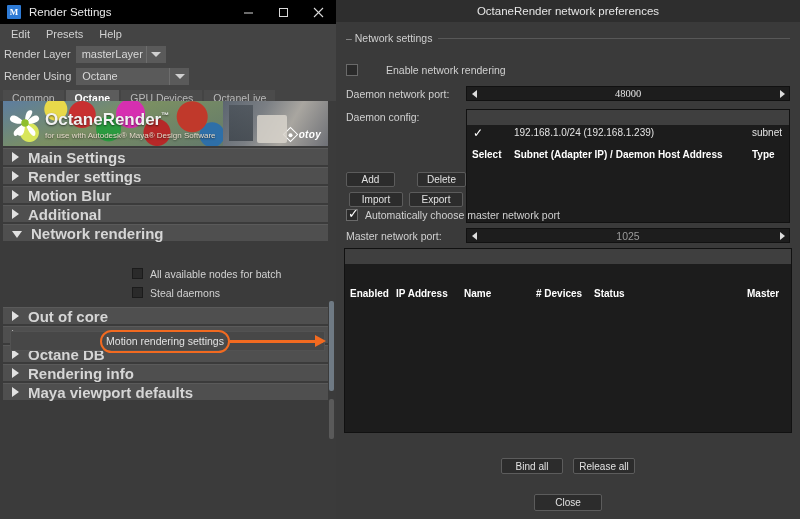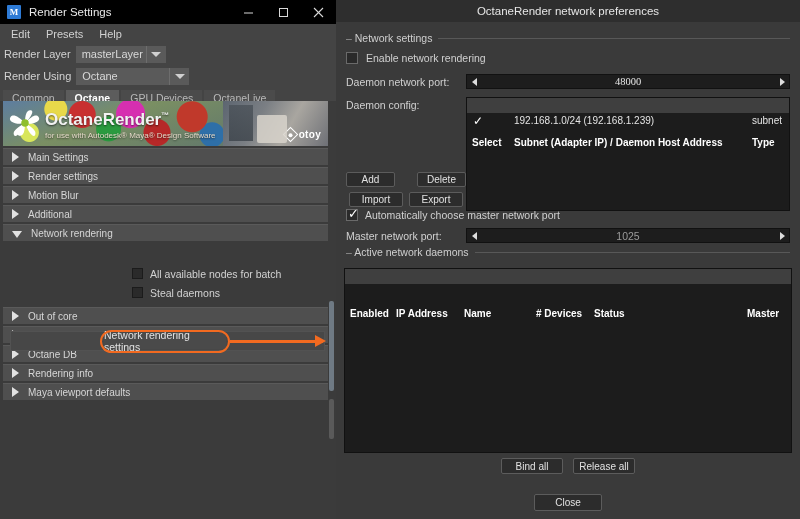--- a/index.html
+++ b/index.html
@@ -94,20 +94,21 @@
       radial-gradient(circle at 48% 62%, #2a9a3f 0 12px, transparent 13px),
       radial-gradient(circle at 58% 28%, #d62fb0 0 14px, transparent 15px),
       radial-gradient(circle at 70% 70%, #b62828 0 13px, transparent 14px),
       radial-gradient(circle at 86% 35%, #c0392b 0 15px, transparent 16px),
       radial-gradient(circle at 95% 75%, #2e6fa8 0 12px, transparent 13px),
       linear-gradient(160deg,#5d7da0,#7a8f63 45%,#63796b);
   }
   .banner-right {
     position: relative; width: 109px; height: 45px;
     background: linear-gradient(120deg,#5c6570 0%,#7b7f84 35%,#a9a6a0 62%,#6e7076 100%);
+    font-style: italic;
   }
   .banner-right::before {
     content: ""; position: absolute; left: 6px; top: 4px; width: 24px; height: 36px;
     background: linear-gradient(#4b5259,#3c434a); opacity: .8;
   }
   .banner-right::after {
     content: ""; position: absolute; left: 34px; top: 14px; width: 30px; height: 28px;
     background: #d8d4cb; opacity: .85; border-radius: 2px;
   }
   .octane-logo {
@@ -145,21 +146,21 @@
   .acc .tri {
     width: 0; height: 0; margin-left: 9px; margin-right: 9px;
     border-top: 5px solid transparent; border-bottom: 5px solid transparent;
     border-left: 7px solid #e2e2e2;
   }
   .acc .tri.open {
     border-left: 5px solid transparent; border-right: 5px solid transparent;
     border-top: 7px solid #e2e2e2; border-bottom: none;
     margin-top: 3px;
   }
-  .acc .atxt { font-size: 10px; color: #d6d6d6; }
+  .acc .atxt { font-size: 15px; color: #d6d6d6; font-weight: bold; }
 
   .sub-area { width: 325px; background: #3b3b3b; padding: 1px 0 3px 0; }
   .sub-row { height: 19px; display: flex; align-items: center; }
   .nrs-btn {
     position: absolute; left: 104px; top: 232px;
     width: 122px; height: 16px; background: #4a4a4a;
     display: flex; align-items: center; justify-content: center;
     font-size: 10.5px; color: #e2e2e2;
   }
   .nrs-strip {
@@ -418,42 +419,42 @@
           <div class="atxt">Rendering info</div>
         </div>
         <div class="acc">
           <div class="tri"></div>
           <div class="atxt">Maya viewport defaults</div>
         </div>
 
       </div>
 
       <div class="nrs-strip"></div>
-      <div class="nrs-btn">Network rendering settings</div>
+      <div class="nrs-btn">Motion rendering settings</div>
       <div class="callout-ring"></div>
       <div class="callout-line"></div>
       <div class="callout-head"></div>
     </div>
 
     <div class="vscroll">
       <div class="thumb"></div>
       <div class="thumb2"></div>
     </div>
   </div>
 
   <div class="right-win">
 
     <div class="r-title">OctaneRender network preferences</div>
 
     <div class="group-hdr">
       <div class="gl">Network settings</div>
       <div class="gline"></div>
     </div>
 
-    <div class="r-row" style="margin:7px 0 0 10px;">
+    <div class="r-row" style="margin:19px 0 0 10px;gap:20px;">
       <div class="chk-w"></div>
       <div class="r-lbl" style="margin-left:8px;">Enable network rendering</div>
     </div>
 
     <div class="r-row" style="margin:10px 0 0 10px;">
       <div class="r-lbl" style="width:120px;">Daemon network port:</div>
       <div class="spin" style="width:324px;font-family:Liberation Serif, serif;">
         <div class="al"></div>
         <div class="sv">48000</div>
         <div class="ar"></div>
@@ -502,21 +503,21 @@
         <div class="sv dim">1025</div>
         <div class="ar"></div>
       </div>
     </div>
 
     <div class="group-hdr" style="position:absolute; left:0; right:0; top:245px; margin:0 10px;">
       <div class="gl">Active network daemons</div>
       <div class="gline"></div>
     </div>
 
-    <div class="tbl" style="position:absolute; left:8px; top:268px; width:448px; height:185px;">
+    <div class="tbl" style="position:absolute; left:8px; top:248px; width:448px; height:185px;">
       <div class="tbl-hdr">
         <div class="th" style="width:46px;">Enabled</div>
         <div class="th" style="width:68px;">IP Address</div>
         <div class="th" style="width:72px;">Name</div>
         <div class="th" style="width:58px;"># Devices</div>
         <div class="th" style="width:153px;">Status</div>
         <div class="th" style="width:49px; border-right:none;">Master</div>
       </div>
     </div>
 

